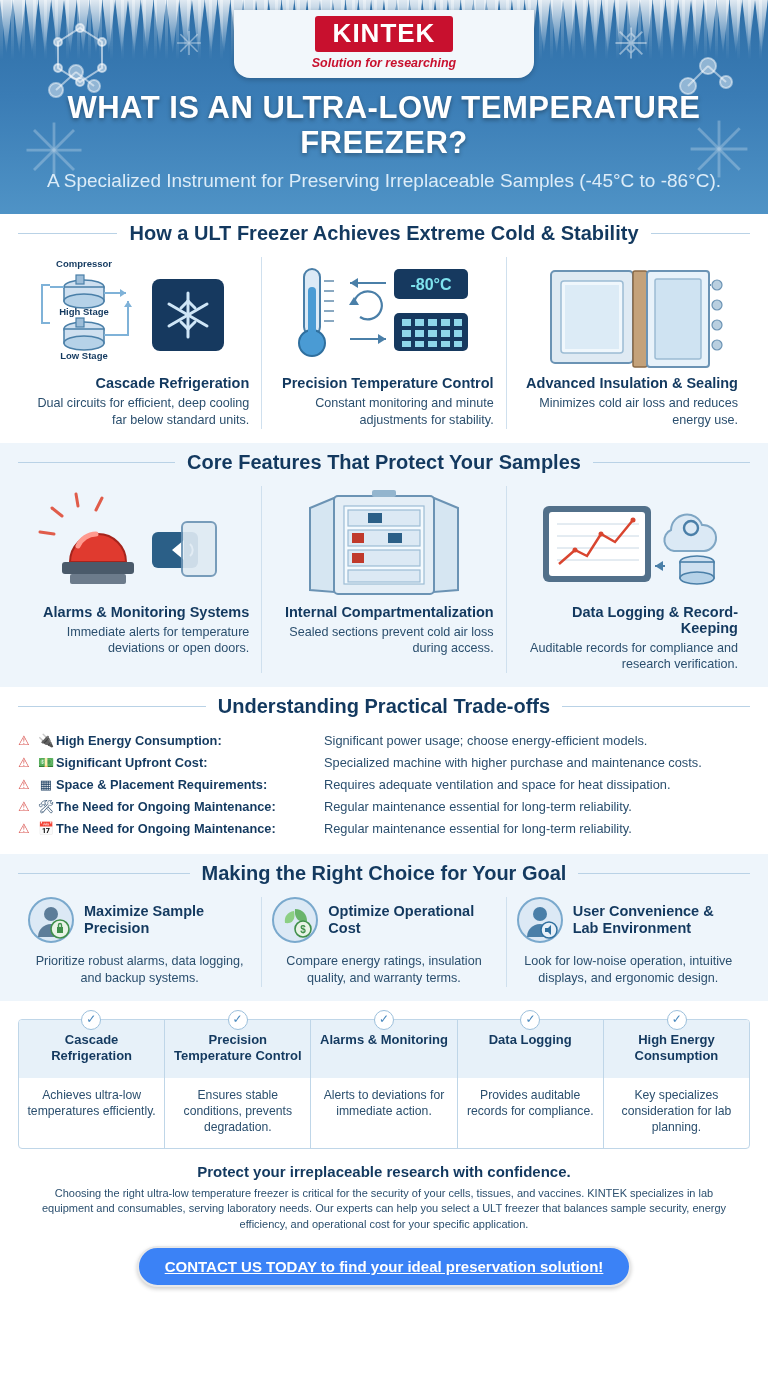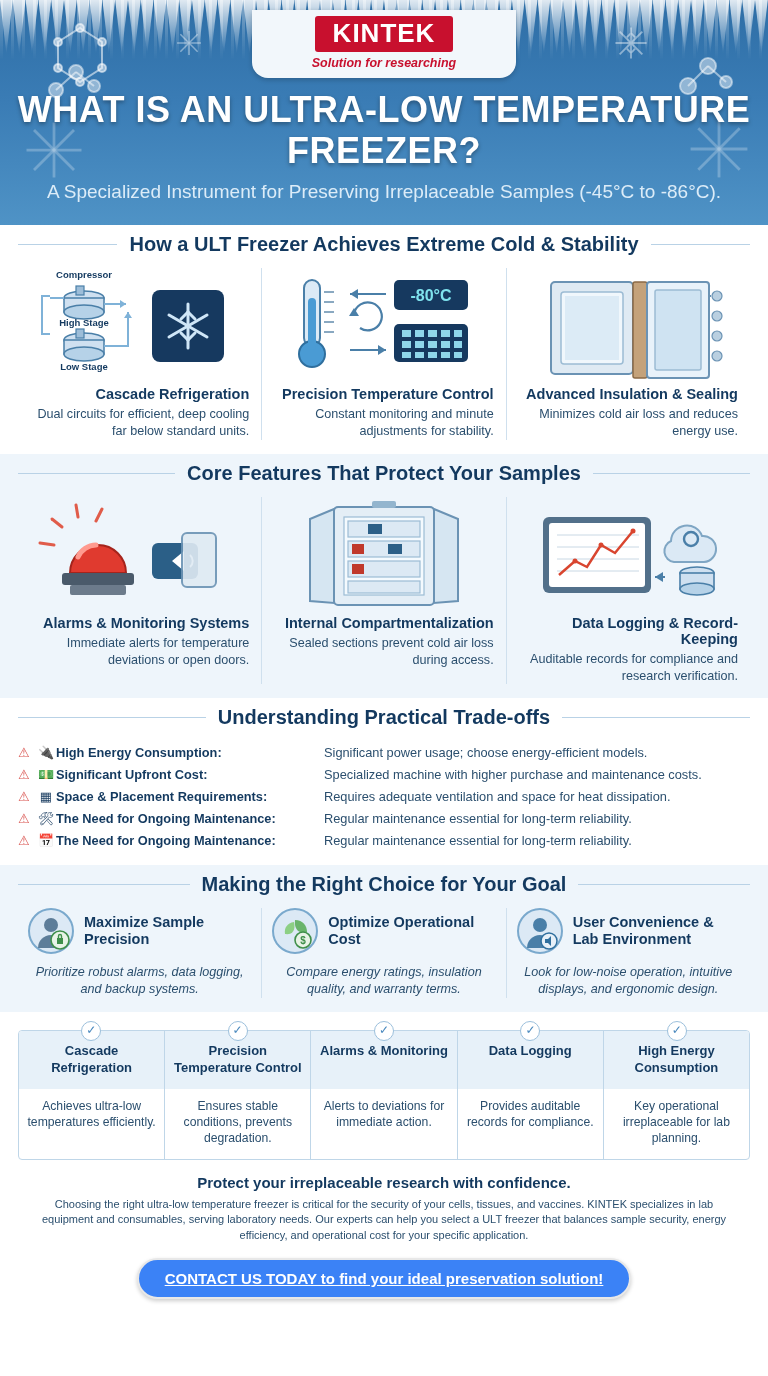--- a/index.html
+++ b/index.html
@@ -26,36 +26,36 @@
     mask-image: linear-gradient(180deg, #000 0%, rgba(0,0,0,.25) 70%, transparent 100%);
     opacity:.75;
   }
   .icicles { position:absolute; top:0; left:0; right:0; height:54px; display:flex; }
   .icicles i {
     flex:1 0 auto; width:8px; background:linear-gradient(180deg, rgba(255,255,255,.85), rgba(255,255,255,0));
     clip-path: polygon(0 0, 100% 0, 50% 100%);
   }
   .logo-wrap {
     position: relative;
-    width: 264px; margin: 0 auto 6px auto;
+    width: 300px; margin: 0 auto 6px auto;
     background: #f2f7fb;
     border-radius: 0 0 16px 16px;
     padding: 6px 0 8px 0;
     text-align: center;
     box-shadow: 0 2px 5px rgba(0,0,0,.2);
   }
   .logo-badge {
     display:inline-block; background:#c8102e; color:#fff;
     font-size: 26px; font-weight: bold; letter-spacing: 1px;
     padding: 2px 18px 3px 18px; border-radius: 3px;
   }
   .logo-tag { color:#c8102e; font-style: italic; font-size: 12.5px; font-weight:bold; margin-top:4px; }
   .title {
     position: relative; text-align:center; color:#fff;
-    font-size: 36px; font-weight: bold; line-height: 1.13; letter-spacing: .5px;
+    font-size: 31px; font-weight: bold; line-height: 1.13; letter-spacing: .5px;
     text-shadow: 0 2px 4px rgba(0,0,0,.35);
     margin-top: 12px;
   }
   .subtitle {
     position: relative; text-align:center; color:#dcecf8; font-size: 19px;
     margin-top: 10px;
   }
   .snow { position:absolute; color:rgba(255,255,255,.5); }
 
   
@@ -88,21 +88,21 @@
 
   
   .choice-col { flex:1; padding: 0 10px; }
   .choice-col + .choice-col { border-left:1px solid #cfe0ee; }
   .choice-top { display:flex; align-items:center; gap:10px; justify-content:flex-start; }
   .choice-avatar {
     width:46px; height:46px; border-radius:50%; background:#dce9f5; border:2px solid #7aa9cd;
     flex:0 0 auto; position:relative;
   }
   .choice-title { font-size:14.5px; font-weight:bold; color:#13395f; line-height:1.2; text-align:left; }
-  .choice-desc { font-size:12.6px; line-height:1.35; color:#2b4f6e; margin-top:10px; text-align:center;font-style:italic; }
+  .choice-desc { font-size:12.6px; line-height:1.35; color:#2b4f6e; margin-top:10px; text-align:center; }
 
   
   .sum-table { display:flex; border:1px solid #bfd6e8; border-radius:4px; overflow:hidden; background:#fff; }
   .sum-cell { flex:1; }
   .sum-cell + .sum-cell { border-left:1px solid #bfd6e8; }
   .sum-head { background:#e7f1f9; padding:12px 6px 10px 6px; text-align:center;
     font-size:13px; font-weight:bold; color:#13395f; line-height:1.25; min-height:58px;}
   .sum-body { padding:10px 8px 12px 8px; text-align:center; font-size:12.2px; line-height:1.3; color:#2b4f6e; }
   .check-row { display:flex; margin-bottom:-11px; position:relative; z-index:2; }
   .check-row div { flex:1; text-align:center; }
@@ -602,21 +602,21 @@
       <div class="sum-cell">
         <div class="sum-head">Alarms &amp; Monitoring</div>
         <div class="sum-body">Alerts to deviations for immediate action.</div>
       </div>
       <div class="sum-cell">
         <div class="sum-head">Data Logging</div>
         <div class="sum-body">Provides auditable records for compliance.</div>
       </div>
       <div class="sum-cell">
         <div class="sum-head">High Energy Consumption</div>
-        <div class="sum-body">Key operational irreplaceable for lab planning.</div>
+        <div class="sum-body">Key specializes consideration for lab planning.</div>
       </div>
     </div>
 
     <div class="cta-title">Protect your irreplaceable research with confidence.</div>
     <div class="cta-body">Choosing the right ultra-low temperature freezer is critical for the security of your cells, tissues, and vaccines. KINTEK specializes in lab equipment and consumables, serving laboratory needs. Our experts can help you select a ULT freezer that balances sample security, energy efficiency, and operational cost for your specific application.</div>
     <div class="cta-btn-wrap">
       <a class="cta-btn" href="#">CONTACT US TODAY to find your ideal preservation solution!</a>
     </div>
   </div>
 

